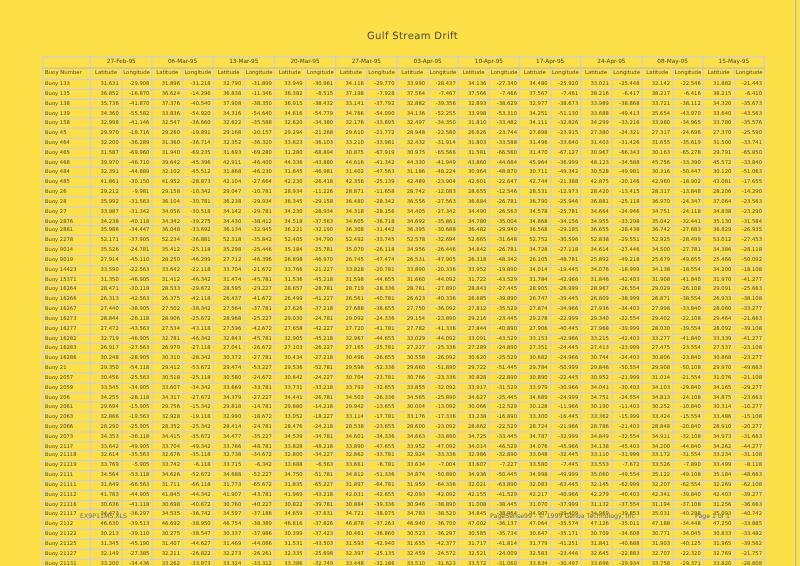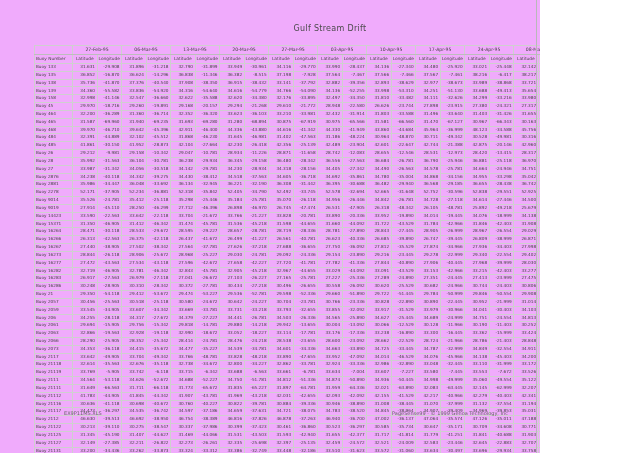--- a/index.html
+++ b/index.html
@@ -1,16 +1,16 @@
 <!DOCTYPE html>
 <html><head>
 <meta charset="utf-8">
 <style>
   html,body{margin:0;padding:0;background:#ffffff;}
-  #page{position:relative;width:540px;height:453px;background:#f0abfc;overflow:hidden;
+  #page{position:relative;width:640px;height:453px;background:#fde047;overflow:hidden;
         font-family:"DejaVu Sans","Liberation Sans",sans-serif;color:#3c3c3c;}
   #page-edge{position:absolute;right:3px;top:0;width:1px;height:453px;background:#b9b9b9;}
   #title{position:absolute;top:24px;left:0;width:660px;text-align:center;
          font-size:8px;color:#4a4a4a;letter-spacing:0.3px;}
   #tablewrap{position:absolute;left:34px;top:45px;width:578px;height:358px;}
   table{border-collapse:collapse;table-layout:fixed;width:578px;height:358px;
         border:1.4px solid #2e2e2e;}
   col.buoycol{width:38px;}
   col.numcol{width:24.5px;}
   th,td{border:0.5px solid #cfcfcf;padding:0;margin:0;overflow:hidden;white-space:nowrap;}

